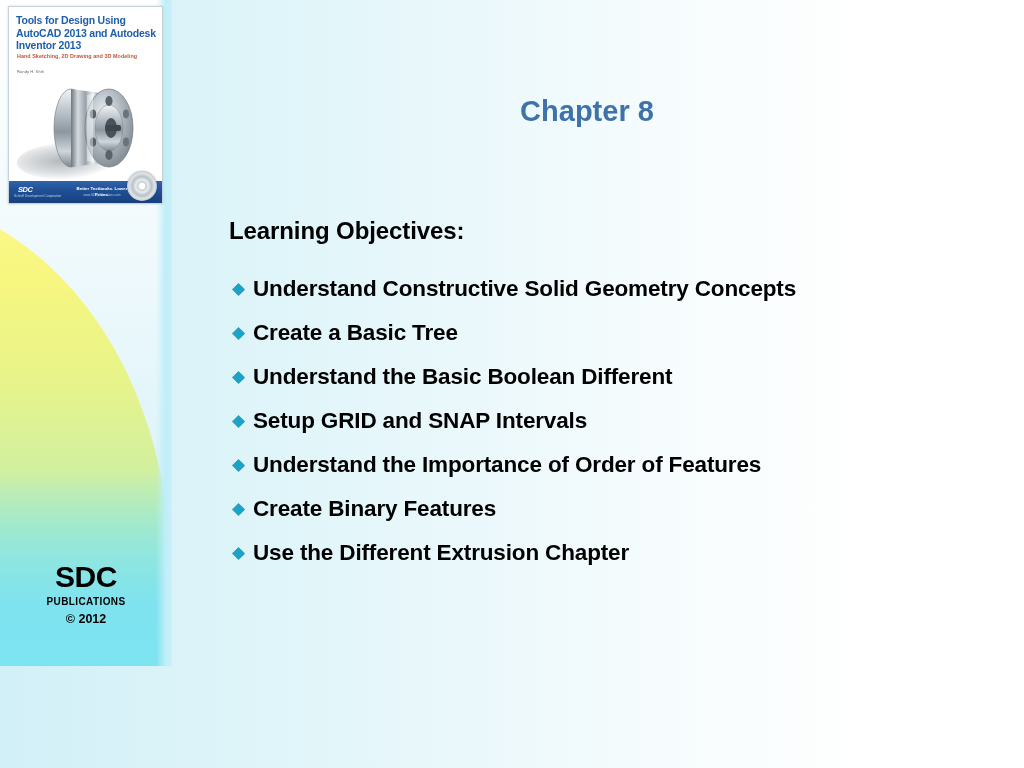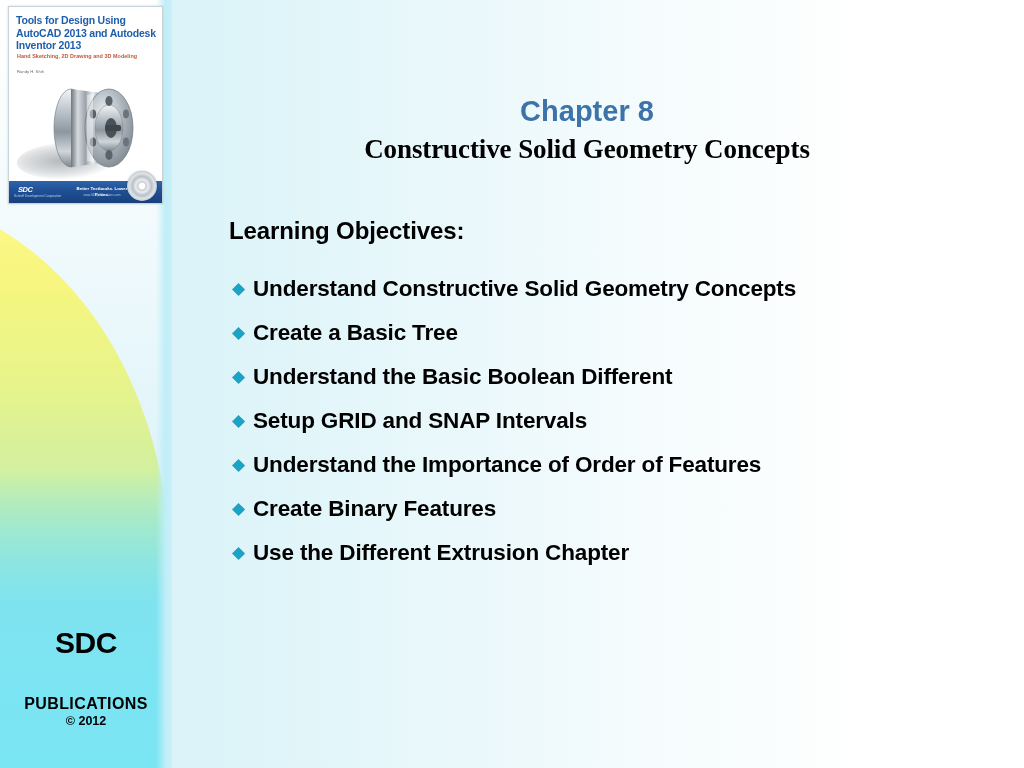--- a/index.html
+++ b/index.html
@@ -13,21 +13,21 @@
   #slide {
     position:relative;
     width:1024px; height:768px;
     background:linear-gradient(to right, #d2f0f8 0%, #ddf4f9 22%, #eaf8fb 45%, #f6fcfd 65%, #ffffff 85%, #ffffff 100%);
     overflow:hidden;
   }
 
   
   #sidebar {
     position:absolute; left:0; top:0;
-    width:172px; height:768px;
+    width:172px; height:666px;
     overflow:hidden;
     background:linear-gradient(to right, #ffffff 0%, #fbfdfe 40%, #eef8fc 72%, #d7f0f8 100%);
     padding-left:28px;
   }
   
   #sidebar-bluewash {
     position:absolute; left:0; top:0; width:172px; height:768px;
     background:linear-gradient(to bottom, #ffffff 0%, #f4fbfd 26%, #e2f5fa 55%, #cdeef7 78%, #b7e9f5 100%);
   }
   
@@ -132,22 +132,22 @@
   
   #sdc-footer {
     position:absolute; left:0; bottom:38px; width:172px;
     text-align:center;
   }
   #sdc-logo {
     font-size:30px; font-weight:bold; color:#000000;
     letter-spacing:-0.5px; line-height:32px;
   }
   #sdc-publications {
-    font-size:16px; font-weight:bold; color:#000000;
-    letter-spacing:0.4px; line-height:18px;margin-top:36px;
+    font-size:10px; font-weight:bold; color:#000000;
+    letter-spacing:0.4px; line-height:18px;
   }
   #sdc-copyright {
     font-size:12.5px; font-weight:bold; color:#000000; line-height:17px;
   }
 
   
   #main { position:absolute; left:172px; top:0; width:852px; height:768px; }
 
   #title-block { position:absolute; left:0; top:92px; width:830px; text-align:center; }
   #chapter-title {
@@ -262,21 +262,20 @@
       <div id="sdc-logo">SDC</div>
       <div id="sdc-publications">PUBLICATIONS</div>
       <div id="sdc-copyright">© 2012</div>
     </div>
   </div>
 
   <div id="main">
 
     <div id="title-block">
       <div id="chapter-title">Chapter 8</div>
-      <div id="chapter-subtitle">Constructive Solid Geometry Concepts</div>
     </div>
 
     <div id="objectives-heading">Learning Objectives:</div>
 
     <div id="bullet-list">
         <div class="bullet-row">
           <span class="bullet-marker">◆</span>
           <span class="bullet-text">Understand Constructive Solid Geometry Concepts</span>
         </div>
         <div class="bullet-row">

